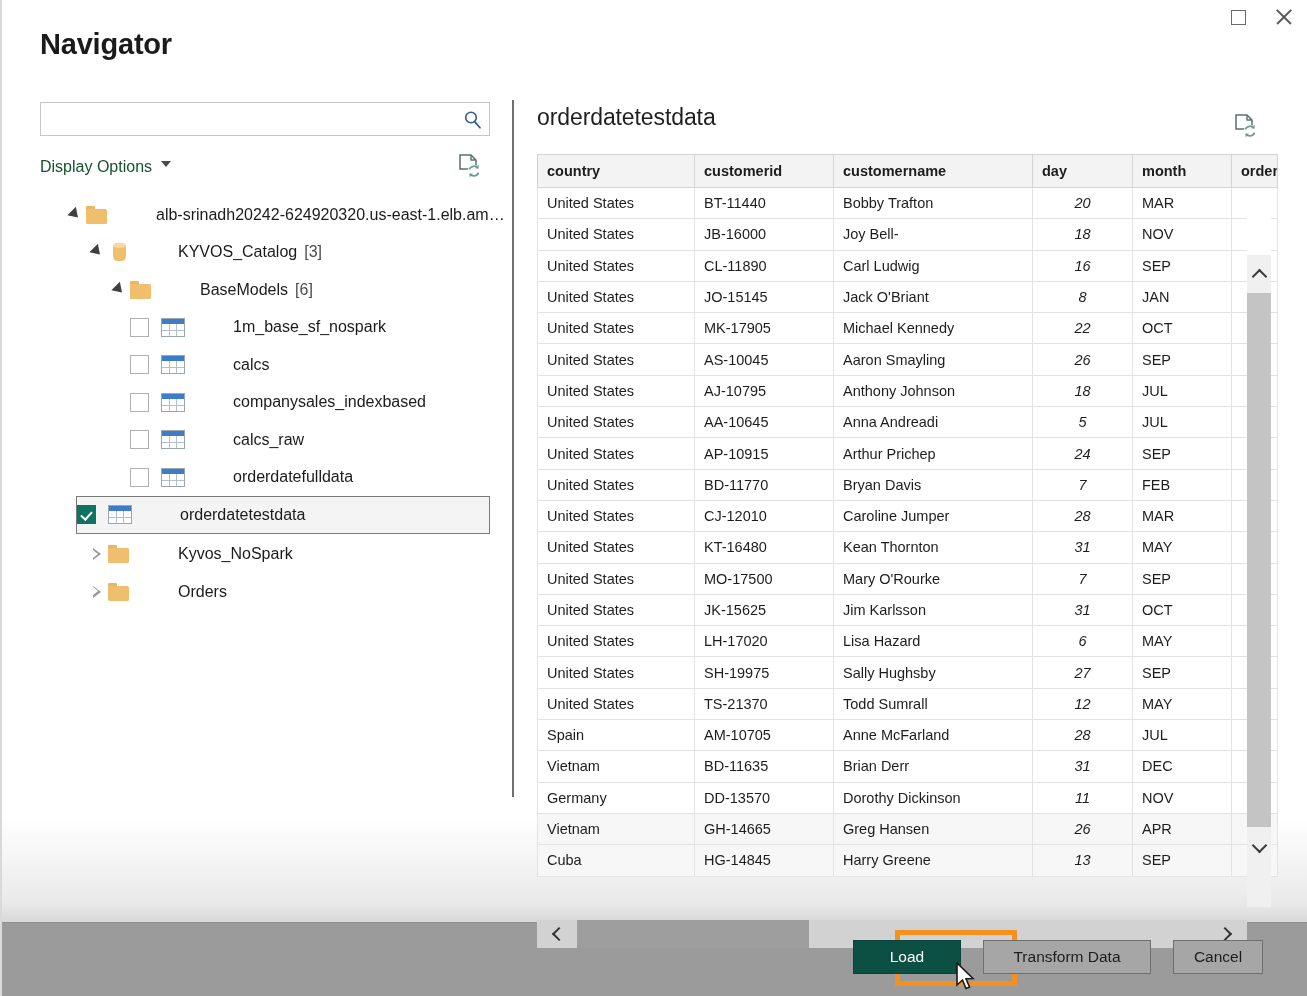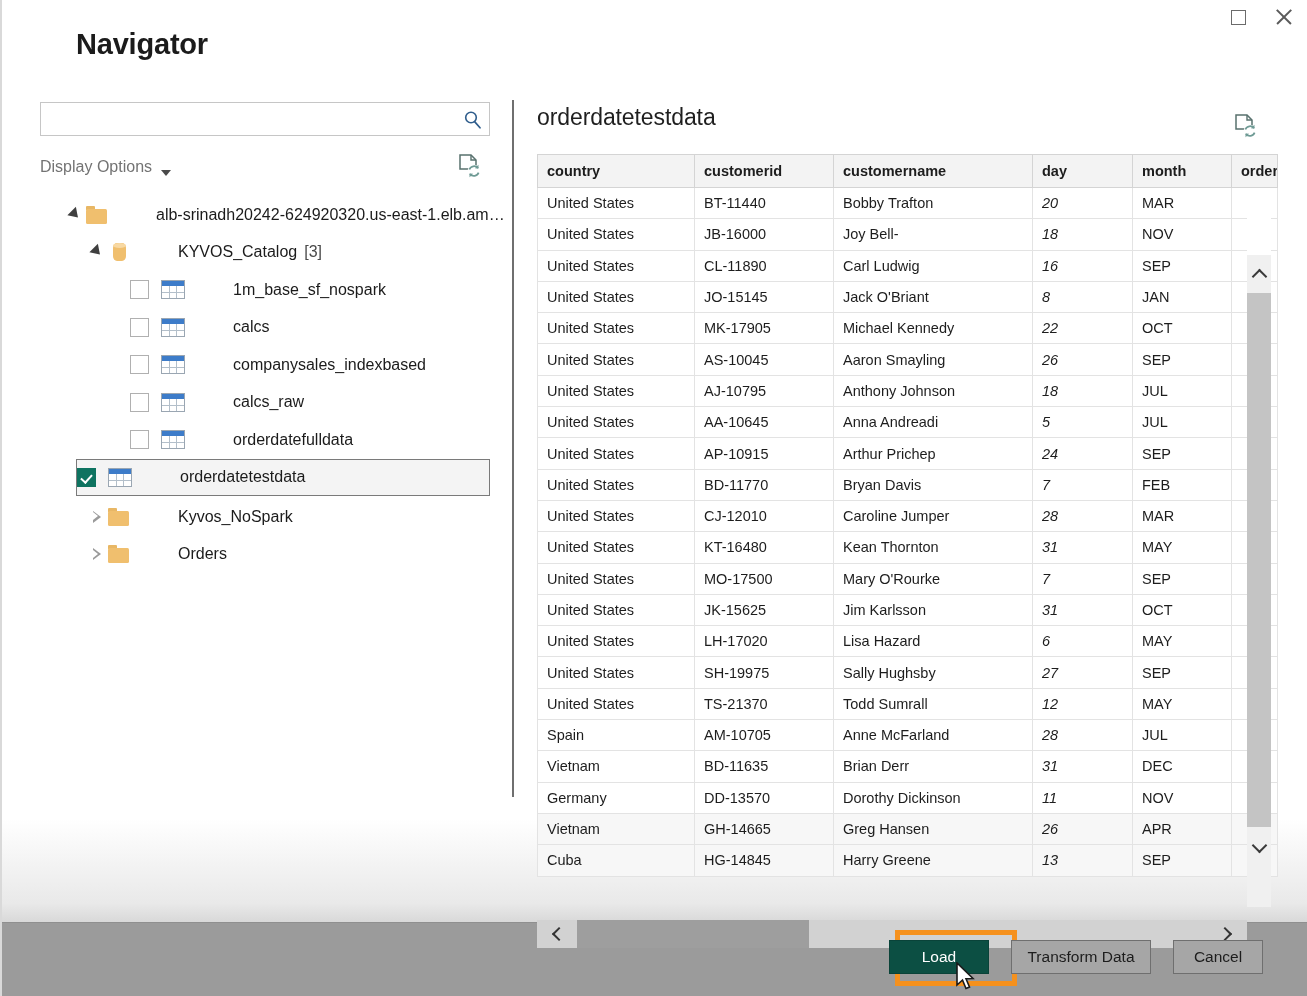--- a/index.html
+++ b/index.html
@@ -55,21 +55,20 @@
     background: #5a5a5a;
   }
   .close-glyph:before { transform: rotate(45deg); }
   .close-glyph:after  { transform: rotate(-45deg); }
 
   
   .nav-title {
     position: absolute; left: 40px; top: 28px;
     font-size: 29px; font-weight: 600; color: #1b1b1b;
     letter-spacing: -0.2px;
-    margin-left: 36px;
   }
 
   
   .left-panel {
     position: absolute; left: 40px; top: 102px;
     width: 452px; height: 700px;
     z-index: 5;
   }
   .search-row {
     position: relative;
@@ -93,23 +92,23 @@
   }
   .search-icon svg { display: block; }
 
   .display-row {
     position: relative;
     margin-top: 18px;
     width: 450px; height: 26px;
     display: flex; align-items: center;
   }
   .display-opt {
-    font-size: 16px; color: #737373;
+    font-size: 16px; color: #14532d;
     cursor: pointer;
-    display: flex; align-items: flex-end; gap: 9px;
+    display: flex; align-items: flex-start; gap: 9px;
   }
   .caret-down {
     width: 0; height: 0;
     border-left: 5px solid transparent;
     border-right: 5px solid transparent;
     border-top: 6px solid #4a4a4a;
     margin-top: 3px;
   }
   .refresh-doc {
     position: absolute; right: 8px; top: -2px;
@@ -289,21 +288,21 @@
   }
   table.grid td {
     background: #ffffff;
     padding: 6px 9px;
     border: 1px solid #e3e3e3;
     height: 31.3px;
     white-space: nowrap;
     overflow: hidden;
   }
   table.grid td.num {
-    text-align: left;
+    text-align: center;
     font-style: italic;
   }
   tr.shade td { background: #f7f7f7; }
 
   .col-country  { width: 157px; }
   .col-custid   { width: 139px; }
   .col-custname { width: 199px; }
   .col-day      { width: 100px; }
   .col-month    { width: 99px; }
   .col-order    { width: 46px; margin-top: 47px; }
@@ -369,31 +368,31 @@
   }
   .btn {
     height: 34px;
     display: flex; align-items: center; justify-content: center;
     font-size: 15.5px;
     cursor: pointer;
     padding: 0 16px;
     white-space: nowrap;
   }
   .btn-load {
-    width: 100px;
+    width: 108px;
     background: #0c4f43;
     color: #ffffff;
     border: 1px solid #0a4339;
   }
   .btn-secondary {
     background: #a6a6a6;
     color: #1d1d1d;
     border: 1px solid #6f6f6f;
   }
-  .btn-transform { width: 140px; }
+  .btn-transform { width: 168px; }
   .btn-cancel { width: 90px; }
 
   .load-highlight {
     position: absolute;
     left: 895px; top: 930px;
     width: 122px; height: 56px;
     border: 5px solid #f5911e;
     z-index: 29;
     pointer-events: none;
   }
@@ -475,20 +474,31 @@
             <span class="tw-open"></span>
           </span>
         <span class="db-icon">
             <span class="cyl"></span>
             <span class="cap"></span>
           </span>
         <span class="tree-label">KYVOS_Catalog</span>
         <span class="tree-label count" style="margin-left:7px">[3]</span>
       </div>
 
+      <div class="tree-row indent-2">
+        <span class="twisty">
+            <span class="tw-open"></span>
+          </span>
+        <span class="folder-icon">
+            <span class="tab"></span>
+            <span class="body"></span>
+          </span>
+        <span class="tree-label">BaseModels</span>
+        <span class="tree-label count" style="margin-left:7px">[6]</span>
+      </div>
 
       <div class="tree-row indent-3">
         <span class="chk"></span>
         <span class="tbl-icon">
             <span class="hdr"></span>
             <span class="gl v1"></span>
             <span class="gl v2"></span>
             <span class="gl h1"></span>
           </span>
         <span class="tree-label">1m_base_sf_nospark</span>

